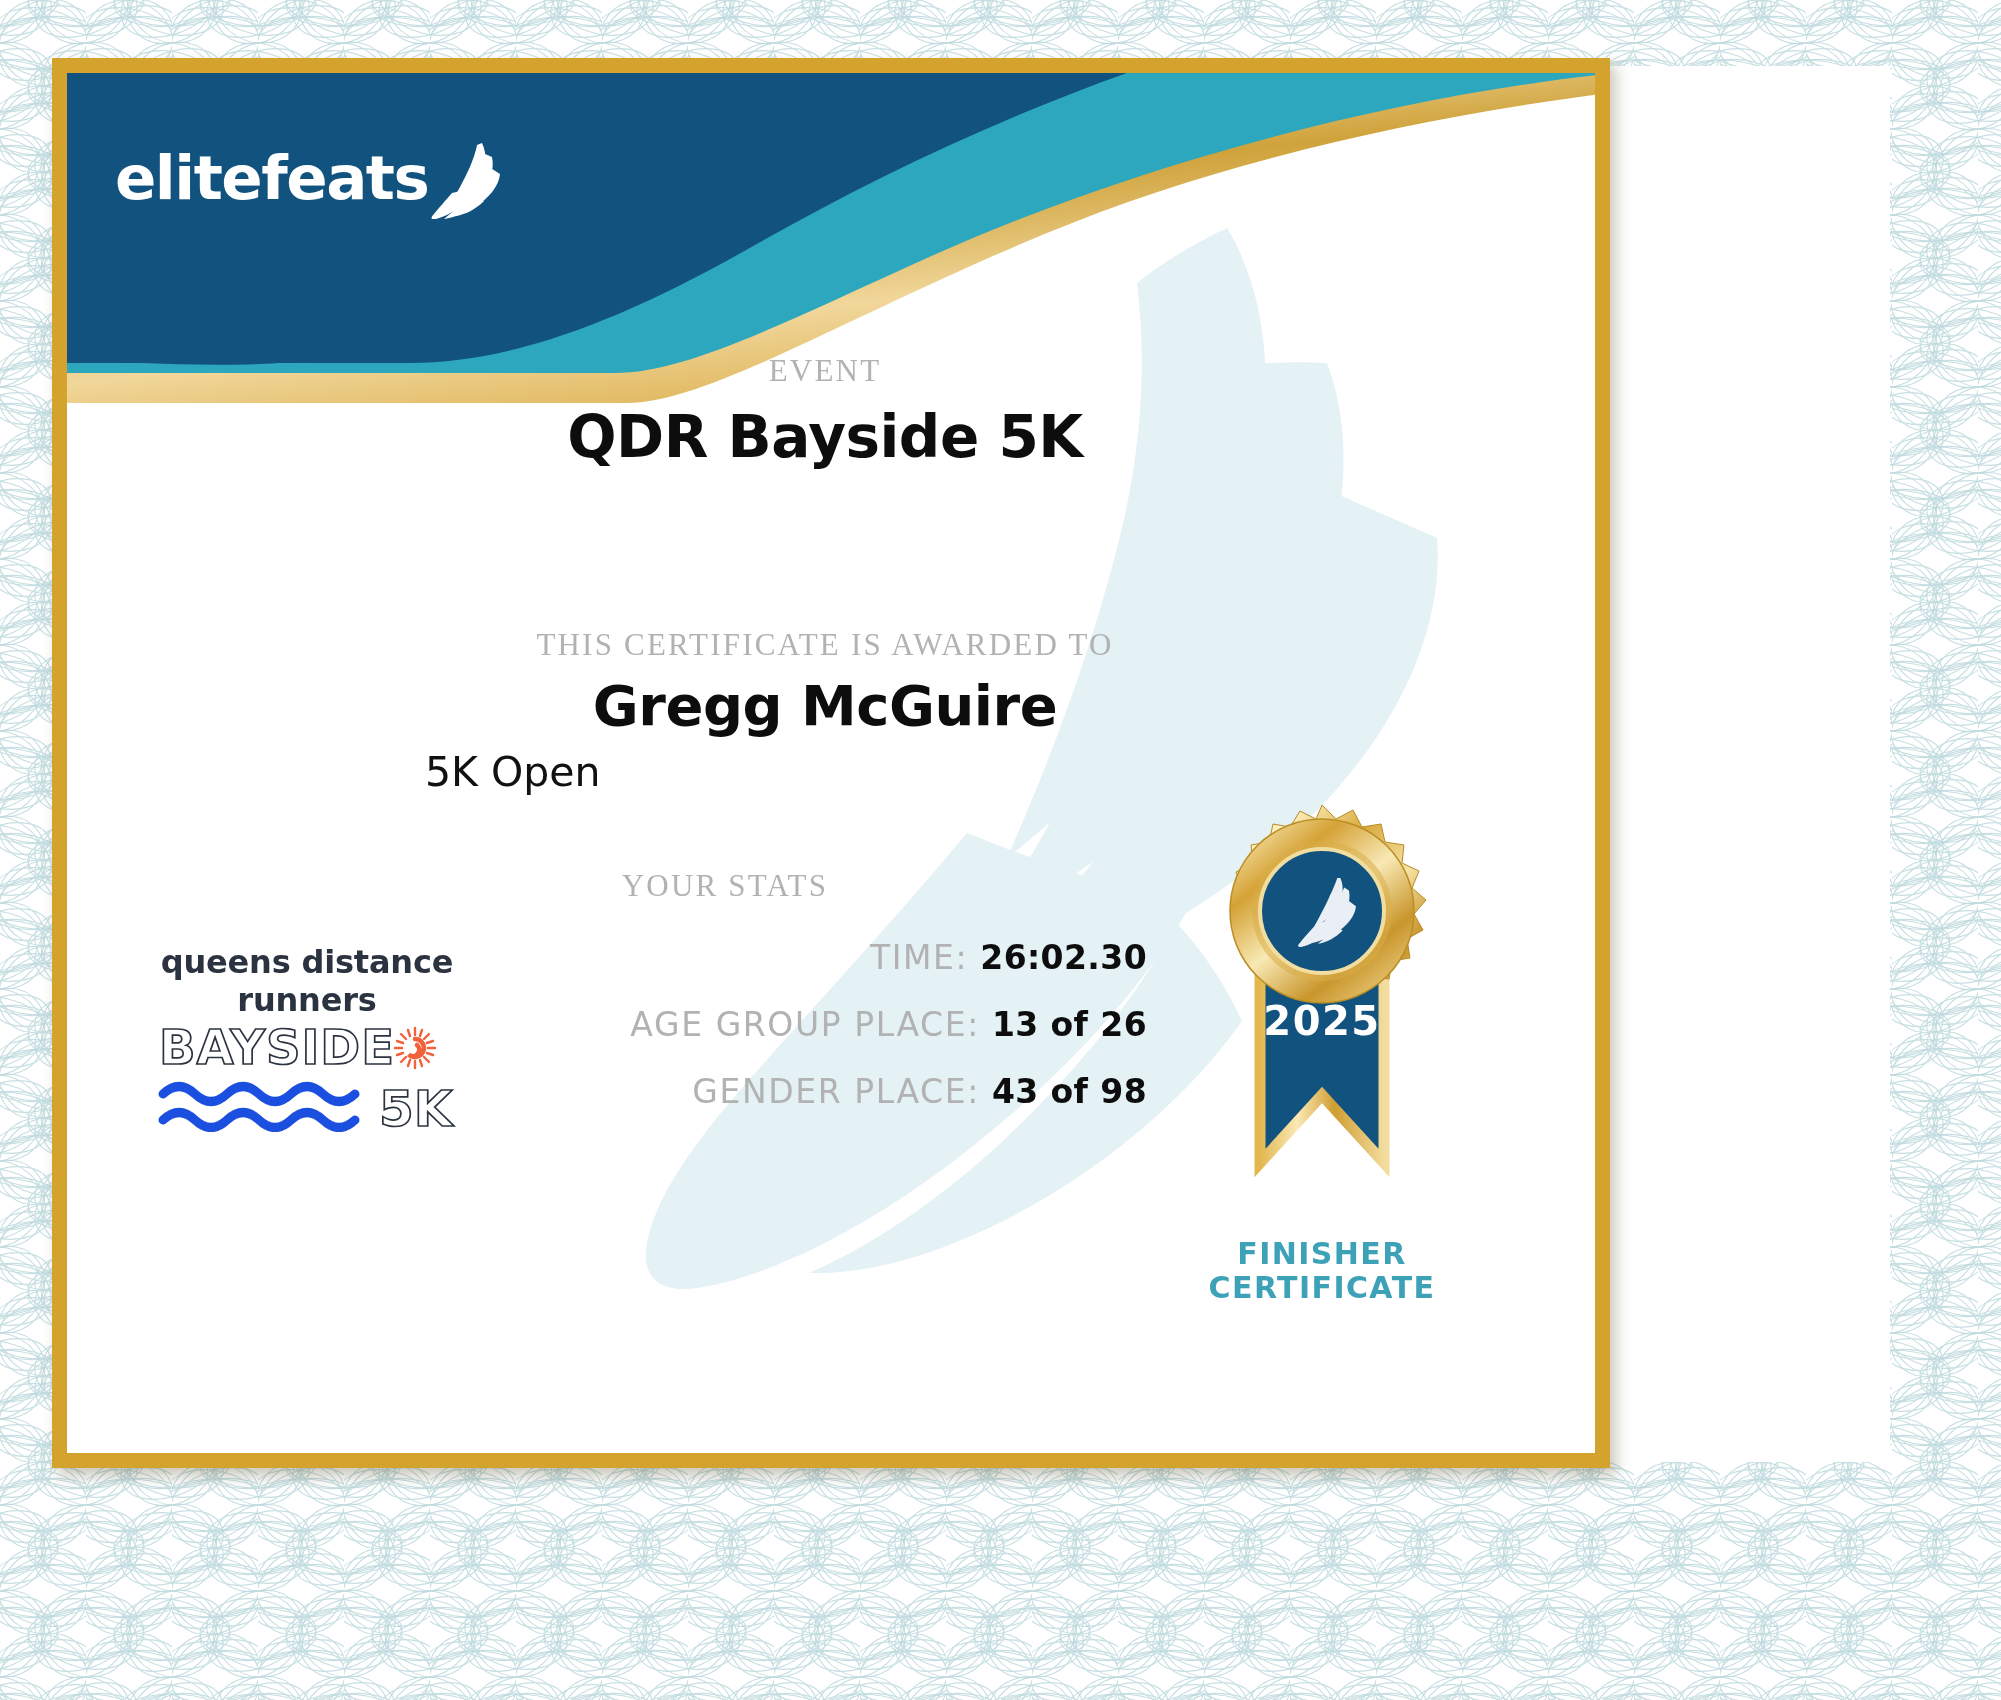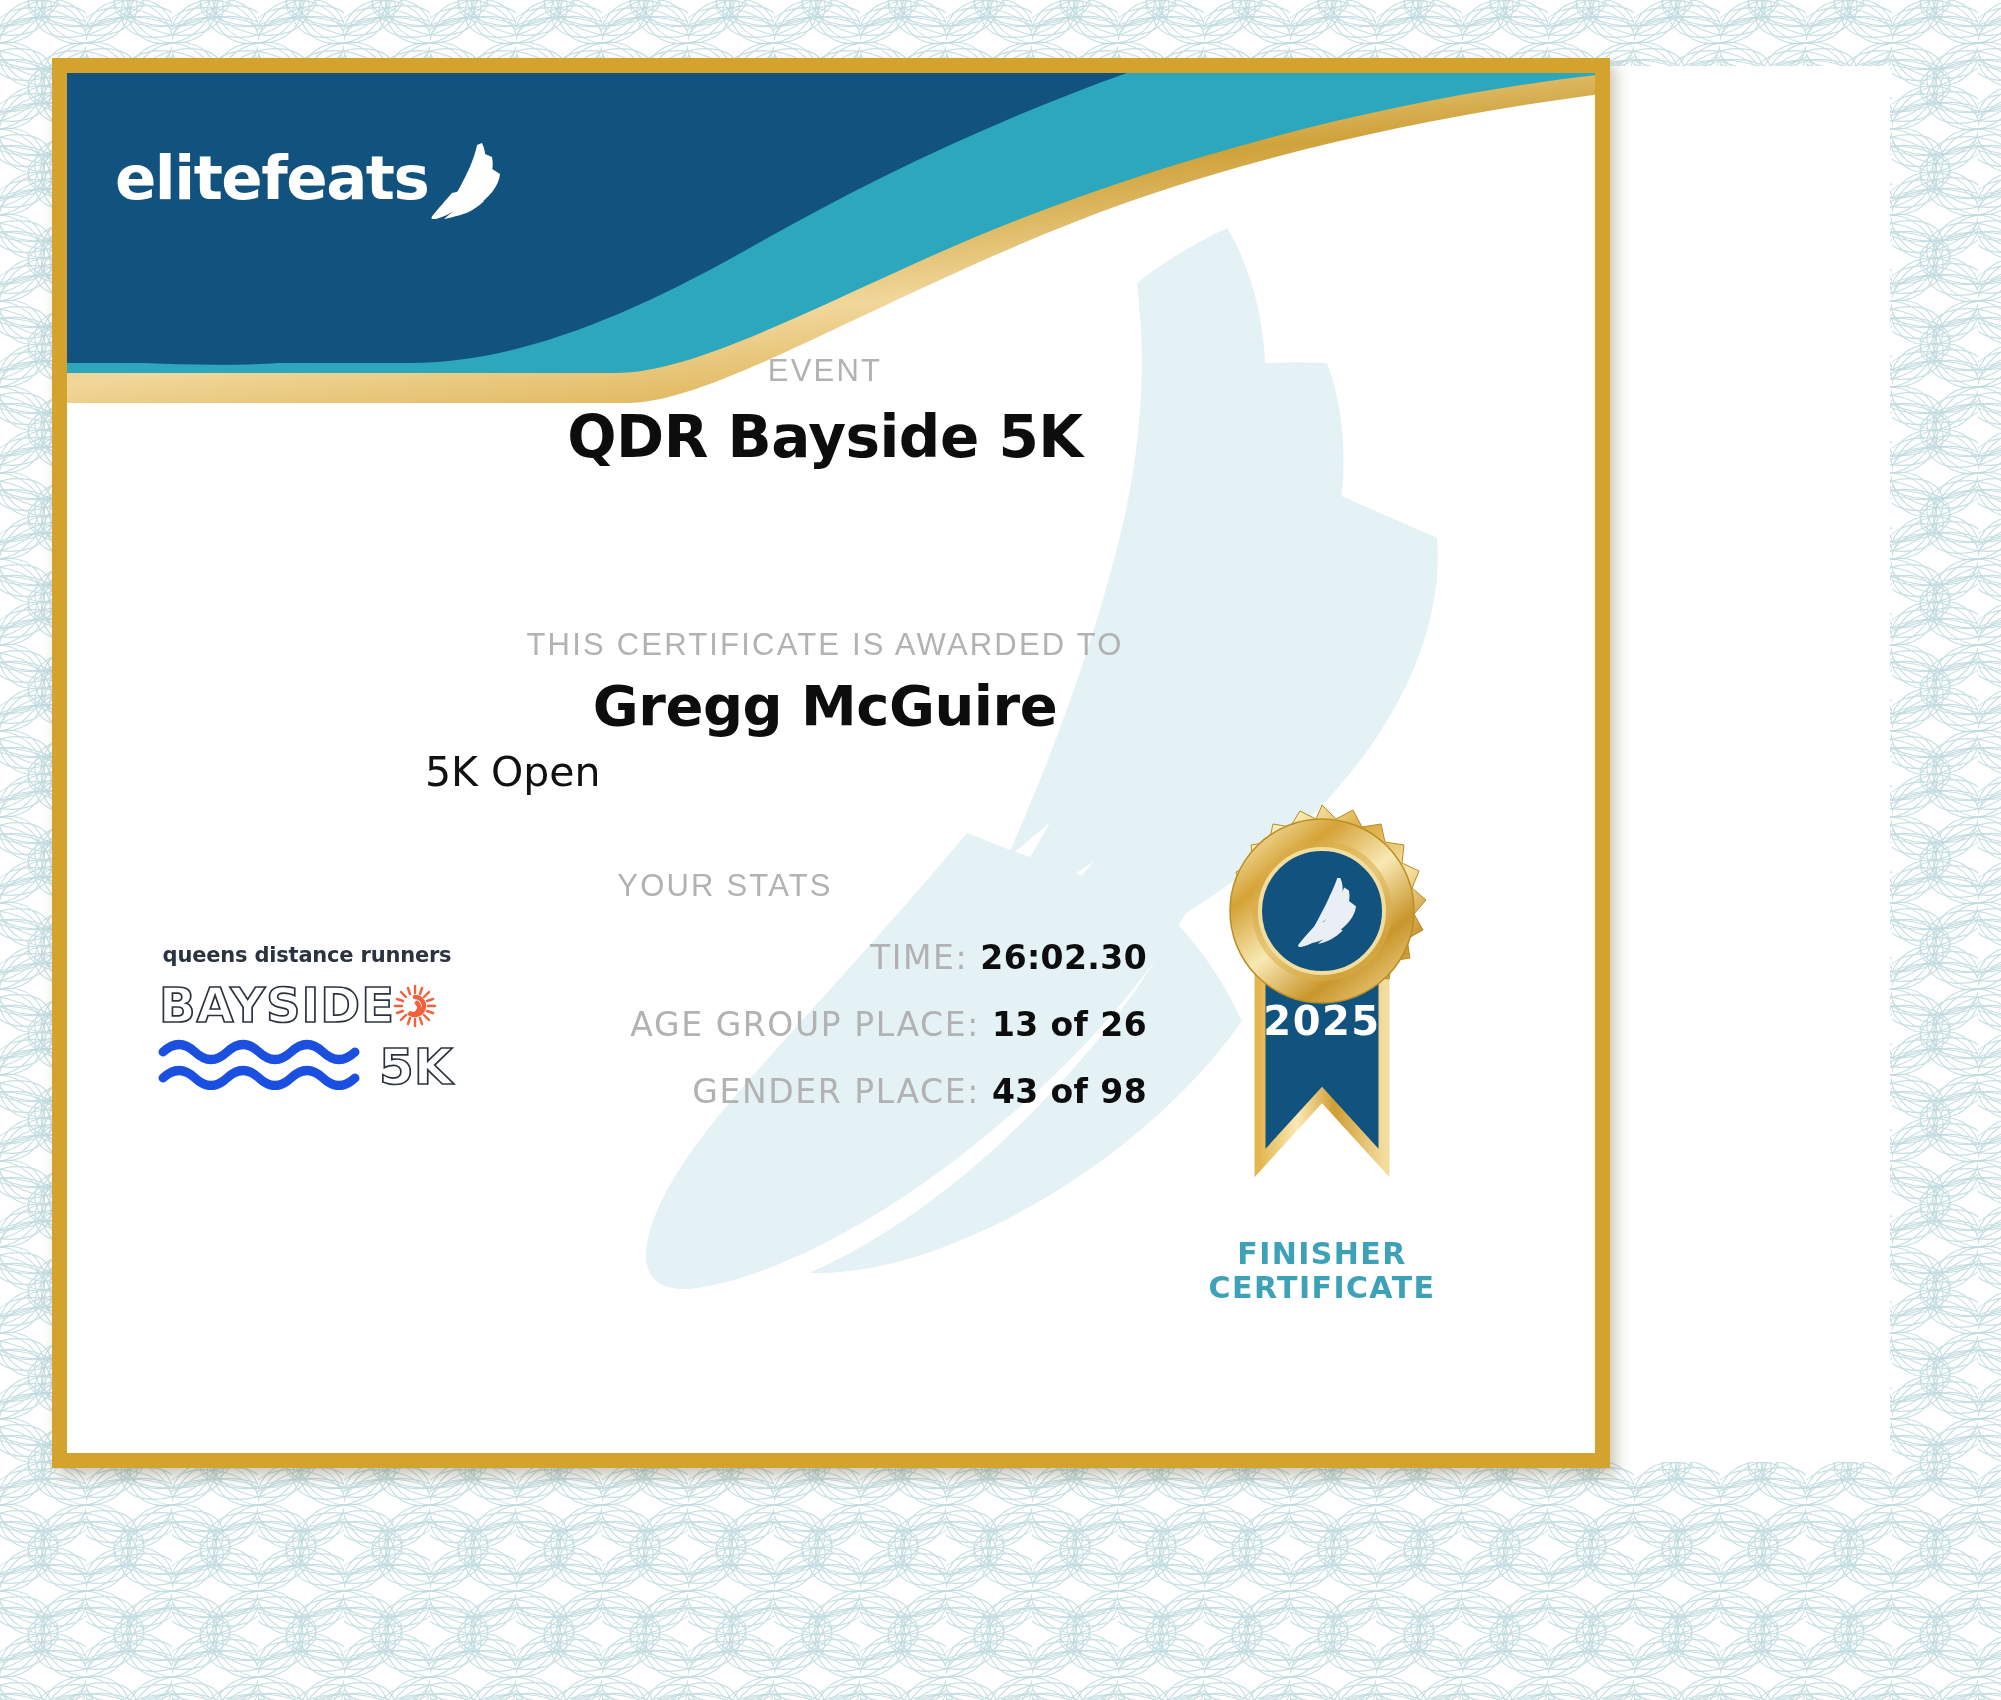--- a/index.html
+++ b/index.html
@@ -67,21 +67,21 @@
     left:0;top:0;
     width:1815px;height:1380px;
     z-index:4;
   }
   .label{
     color:#b2b2b2;
     font-size:31px;
     letter-spacing:2.2px;
     font-weight:400;
     text-align:center;
-    font-family:Liberation Sans, sans-serif;
+    font-family:Liberation Serif, serif;
   }
   .big-name{
     color:#0d0d0d;
     font-weight:700;
     letter-spacing:-.5px;
     text-align:center;
     font-family:"DejaVu Sans", sans-serif;
   }
   #event-label{position:absolute;left:458px;top:280px;width:600px;}
   #event-name{position:absolute;left:358px;top:330px;width:800px;font-size:58px;}
@@ -118,24 +118,24 @@
     font-family:"DejaVu Sans", sans-serif;
     text-align:center;
   }
   
   .qdr-logo{
     position:absolute;
     left:90px;top:870px;
     width:300px;
   }
   .qdr-top{
-    font-size:21px;font-weight:700;color:#2b3340;
+    font-size:32px;font-weight:700;color:#2b3340;
     letter-spacing:-0.2px;text-align:center;
     font-family:"DejaVu Sans", sans-serif;
-    margin-bottom:13px;
+    margin-bottom:3px;
   }
   
   .medal{
     position:absolute;
     left:1135px;top:730px;
     width:240px;
   }
   .medal-caption{
     text-align:center;
     color:#3da2b8;

